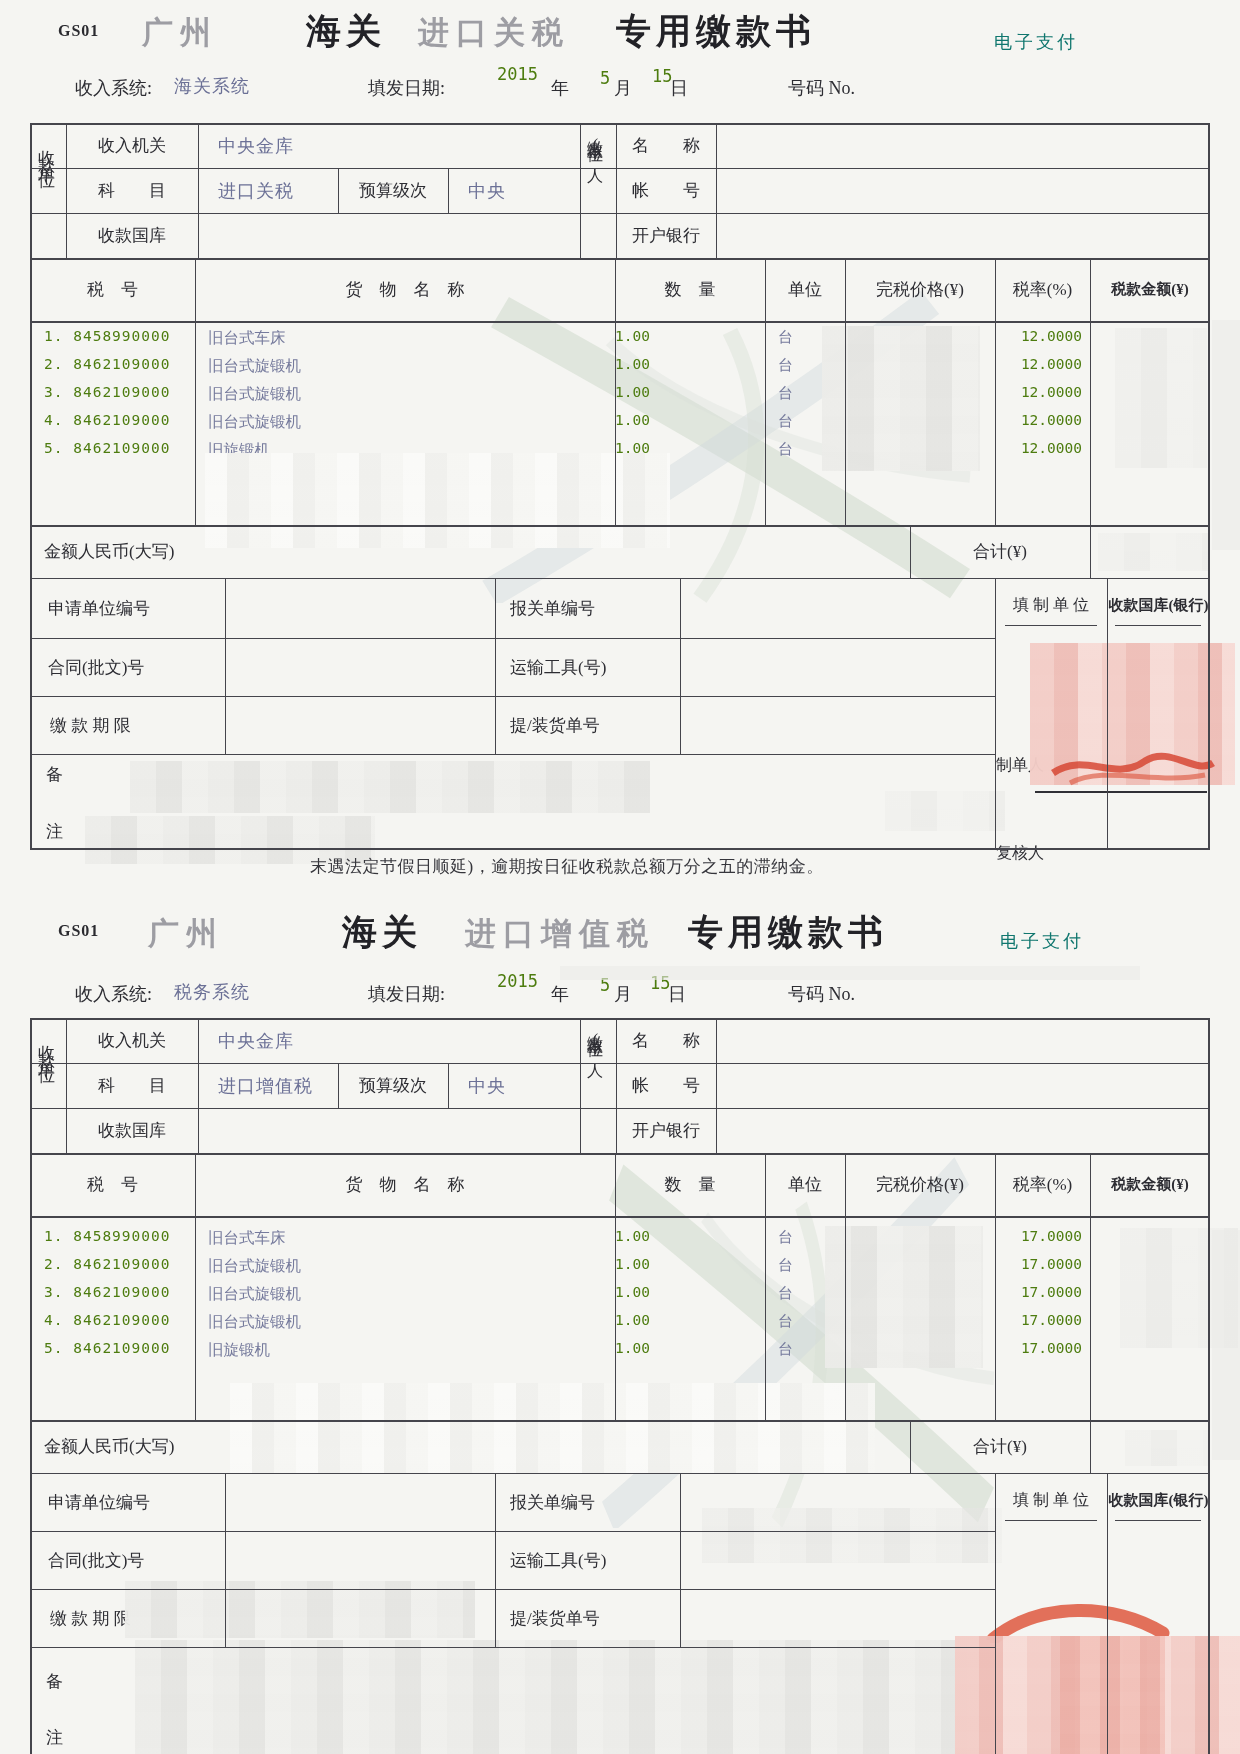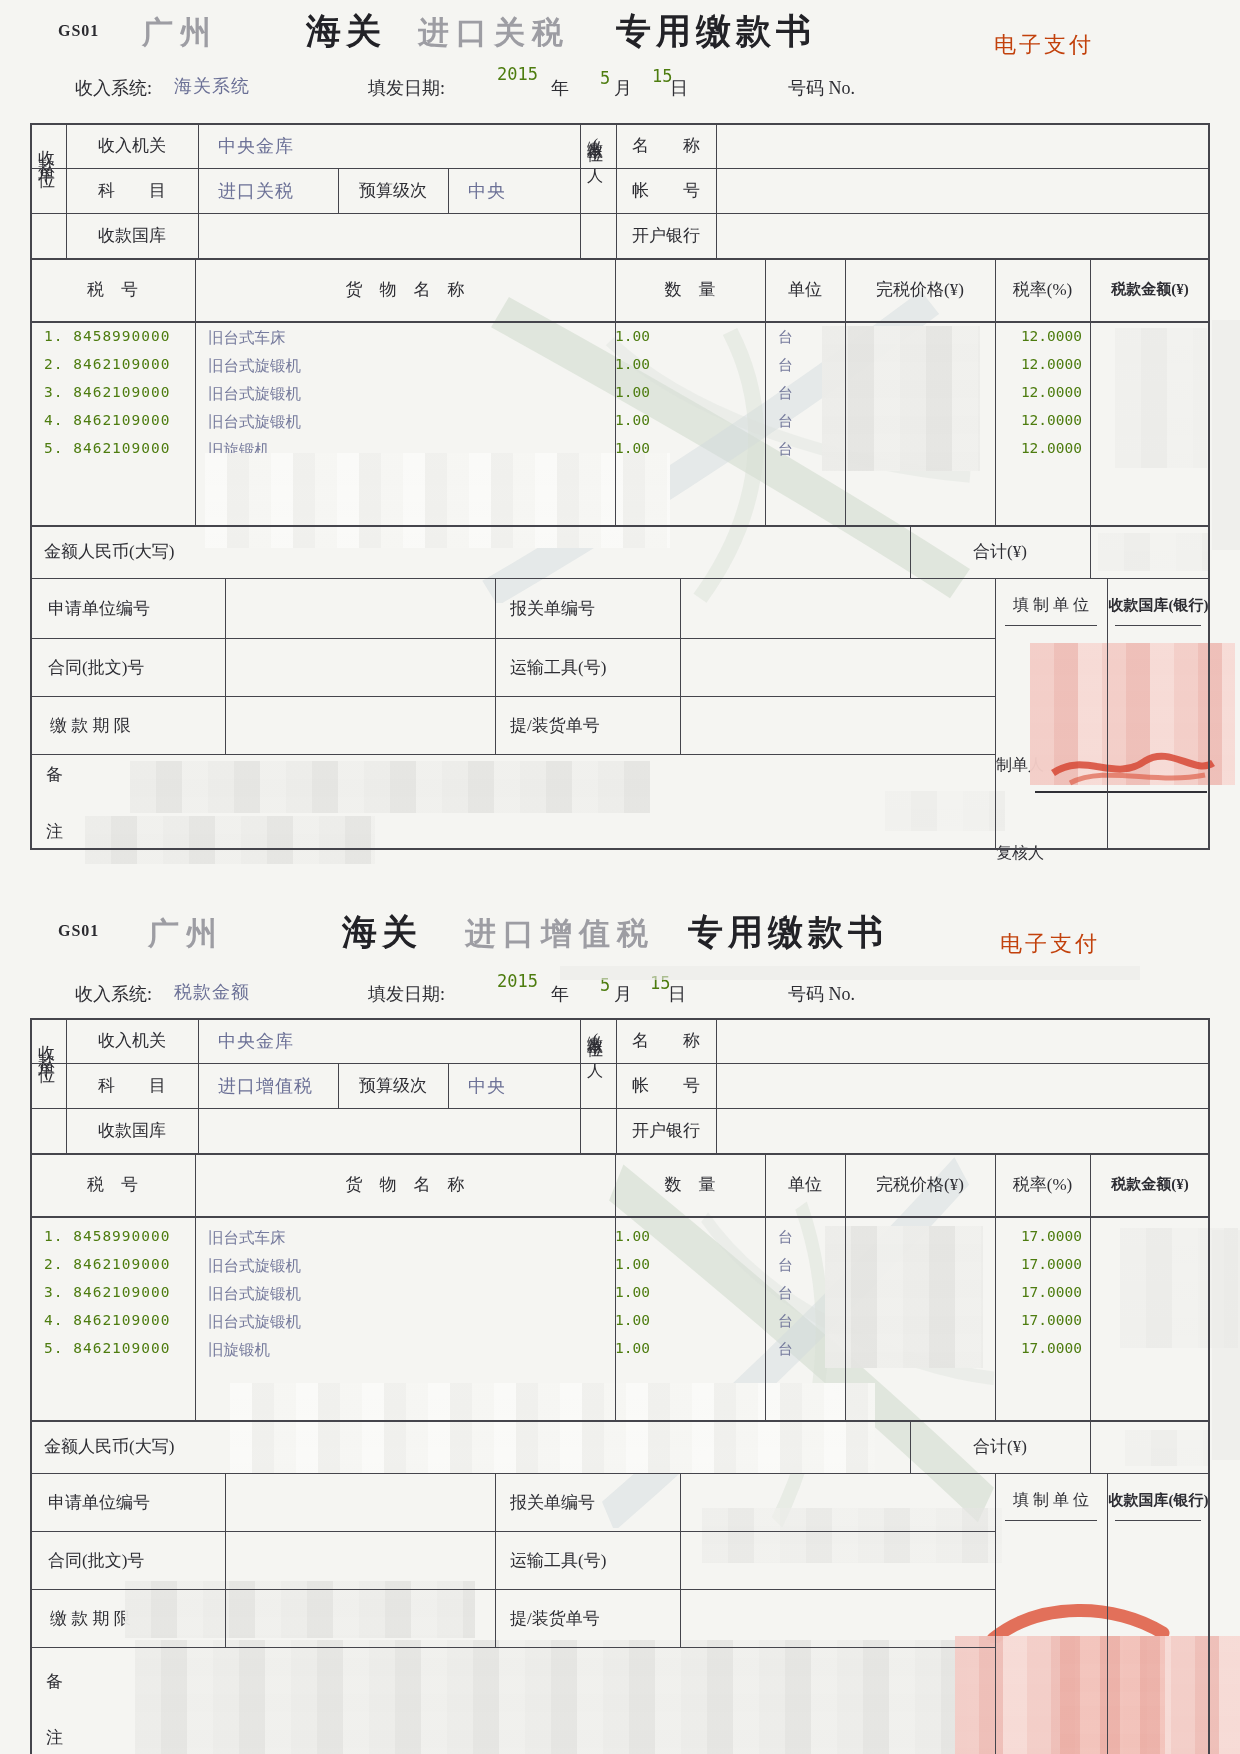--- a/index.html
+++ b/index.html
@@ -8,21 +8,21 @@
   .s{position:absolute;}
   .cell{position:absolute;display:flex;align-items:center;padding:0 8px;box-sizing:border-box;white-space:nowrap;}
   .cc{justify-content:center;}
   .lbl{font-size:17px;color:#2d2d33;white-space:nowrap;}
   .lbl18{font-size:18px;color:#2d2d33;white-space:nowrap;}
   .lbl16{font-size:16px;color:#2d2d33;white-space:nowrap;}
   .lbl15{font-size:15px;color:#2d2d33;white-space:nowrap;font-weight:bold;}
   .code{font-size:16px;font-weight:bold;letter-spacing:1px;color:#2b2b30;}
   .t-big{font-size:35px;font-weight:bold;letter-spacing:5px;color:#222227;}
   .t-gray{font-size:31px;font-weight:600;letter-spacing:7px;color:#8e8e96;opacity:.85;}
-  .epay{font-size:22px;letter-spacing:3px;color:#c2410c;}
+  .epay{font-size:18px;letter-spacing:3px;color:#0f766e;}
   .dot{color:#6b7096;white-space:nowrap;letter-spacing:1px;}
   .d18{font-size:18px;}
   .num{font-family:"DejaVu Sans Mono",monospace;color:#4d7c0f;white-space:nowrap;}
   .vert{position:absolute;writing-mode:vertical-rl;text-orientation:upright;font-size:17px;
         color:#2d2d33;letter-spacing:7px;line-height:1;}
   .vert2{letter-spacing:2px;font-size:16px;}
   .grid{position:absolute;}
   .ln{position:absolute;background:#45454c;}
   .grow{position:absolute;left:0;width:1180px;height:26px;font-size:15.5px;}
   .gno{position:absolute;left:14px;font-size:14.5px;letter-spacing:1px;}
@@ -200,32 +200,33 @@
         <div class="ln" style="left: 1060px; top: 135px; width: 1px; height: 267px;"></div>
         <div class="ln" style="left: 880px; top: 402px; width: 1px; height: 53px;"></div>
         <div class="ln" style="left: 1060px; top: 402px; width: 1px; height: 53px;"></div>
         <div class="ln" style="left: 195px; top: 455px; width: 1px; height: 176px;"></div>
         <div class="ln" style="left: 465px; top: 455px; width: 1px; height: 176px;"></div>
         <div class="ln" style="left: 650px; top: 455px; width: 1px; height: 176px;"></div>
         <div class="ln" style="left: 965px; top: 455px; width: 1px; height: 272px;"></div>
         <div class="ln" style="left: 1077px; top: 455px; width: 1px; height: 272px;"></div>
       </div>
 
+    <span class="s footer" style="left:310px;top:855px">末遇法定节假日顺延)，逾期按日征收税款总额万分之五的滞纳金。</span>
   </section>
 
   <section class="s" style="left:0;top:905px;width:1240px;height:849px">
     <span class="s code" style="left:58px;top:17px">GS01</span>
     <span class="s t-gray" style="left:148px;top:8px">广州</span>
     <span class="s t-big" style="left:342px;top:4px">海关</span>
     <span class="s t-gray" style="left:465px;top:8px">进口增值税</span>
     <span class="s t-big" style="left:688px;top:4px">专用缴款书</span>
     <span class="s epay" style="left:1000px;top:24px">电子支付</span>
 
     <span class="s lbl18" style="left:75px;top:77px">收入系统:</span>
-    <span class="s dot d18" style="left:174px;top:75px">税款金额</span>
+    <span class="s dot d18" style="left:174px;top:75px">税务系统</span>
     <span class="s lbl18" style="left:368px;top:77px">填发日期:</span>
     <span class="s num" style="left:497px;top:66px;font-size:17px">2015</span>
     <span class="s lbl18" style="left:551px;top:77px">年</span>
     <span class="s num" style="left:600px;top:70px;font-size:17px">5</span>
     <span class="s lbl18" style="left:614px;top:77px">月</span>
     <span class="s num" style="left:650px;top:68px;font-size:17px">15</span>
     <span class="s lbl18" style="left:668px;top:77px">日</span>
     <span class="s lbl18" style="left:788px;top:77px">号码 No.</span>
 
     <div class="grid" id="g2" style="left:30px;top:113px;width:1180px;height:736px">

